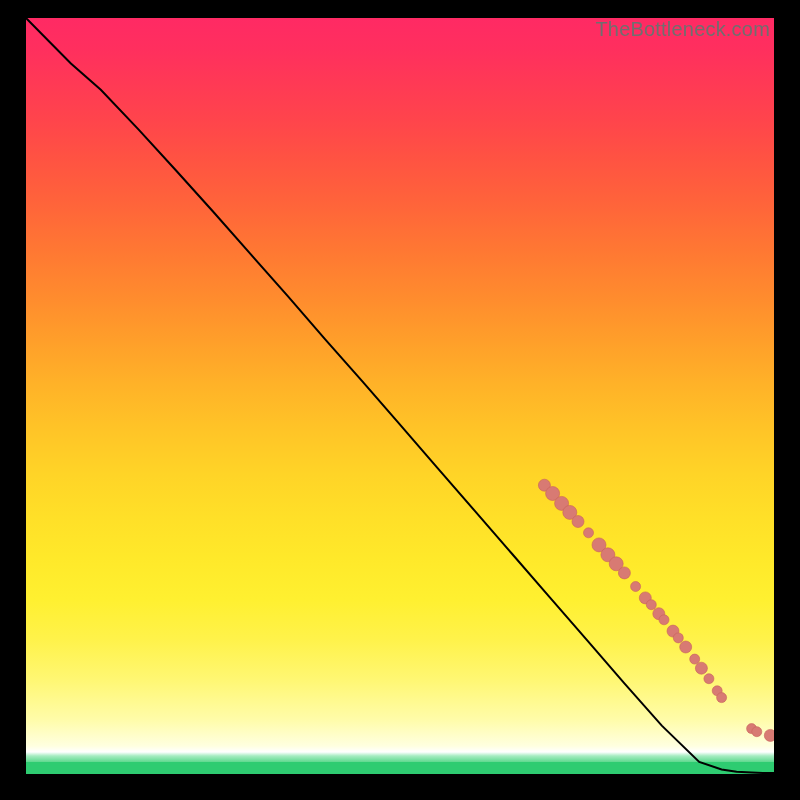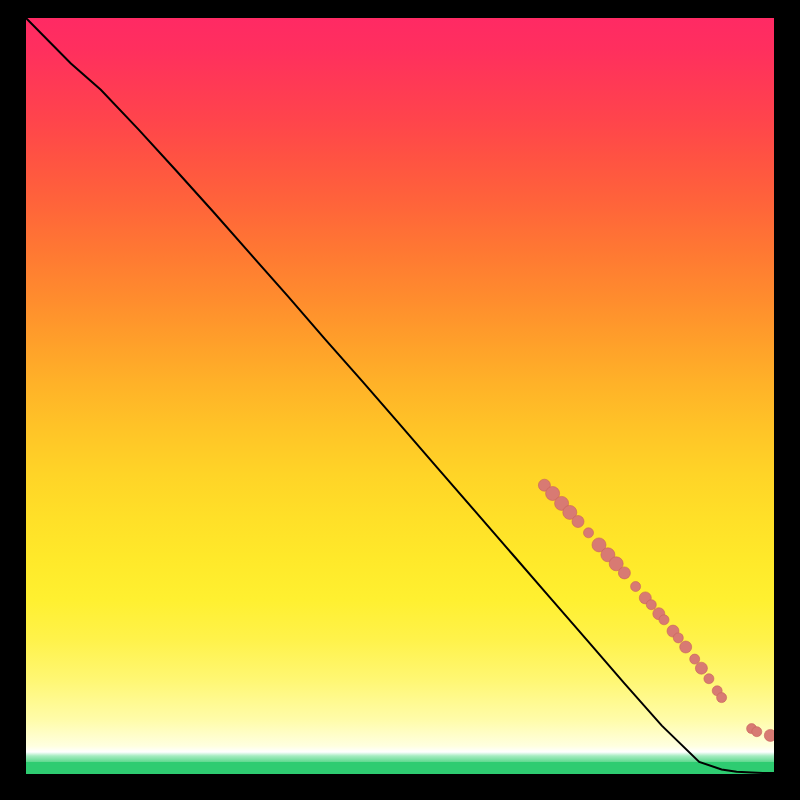--- a/index.html
+++ b/index.html
@@ -71,20 +71,21 @@
     width: 748px;
     height: 756px;
     z-index: 40;
   }
 </style>
 </head>
 <body>
 
 <div class="frame">
   <div class="plot"></div>
+  <div class="watermark">TheBottleneck.com</div>
   <svg class="overlay" viewBox="0 0 748 756" preserveAspectRatio="none">
     <path id="curve-path" fill="none" stroke="#000000" stroke-width="2" d="M0.0 0.0 L22.4 22.7 L44.9 45.4 L74.8 71.8 L112.2 111.1 L149.6 152.0 L187.0 193.5 L224.4 235.9 L261.8 278.2 L299.2 321.3 L336.6 363.6 L374.0 406.7 L411.4 449.8 L448.8 492.9 L486.2 536.0 L523.6 579.1 L561.0 622.2 L598.4 665.3 L635.8 707.6 L673.2 743.9 L695.6 751.5 L710.6 753.7 L725.6 754.5 L736.8 754.9 L748.0 754.9"></path>
     <g id="markers-group">
         <circle cx="518.4" cy="467.2" r="6" fill="#d87a73" stroke="#c8615a" stroke-width="0.6"></circle>
         <circle cx="526.6" cy="475.5" r="7" fill="#d87a73" stroke="#c8615a" stroke-width="0.6"></circle>
         <circle cx="535.6" cy="485.4" r="7" fill="#d87a73" stroke="#c8615a" stroke-width="0.6"></circle>
         <circle cx="543.8" cy="494.4" r="7" fill="#d87a73" stroke="#c8615a" stroke-width="0.6"></circle>
         <circle cx="552.0" cy="503.5" r="6" fill="#d87a73" stroke="#c8615a" stroke-width="0.6"></circle>
         <circle cx="562.5" cy="514.8" r="5" fill="#d87a73" stroke="#c8615a" stroke-width="0.6"></circle>
         <circle cx="573.0" cy="526.9" r="7" fill="#d87a73" stroke="#c8615a" stroke-width="0.6"></circle>

